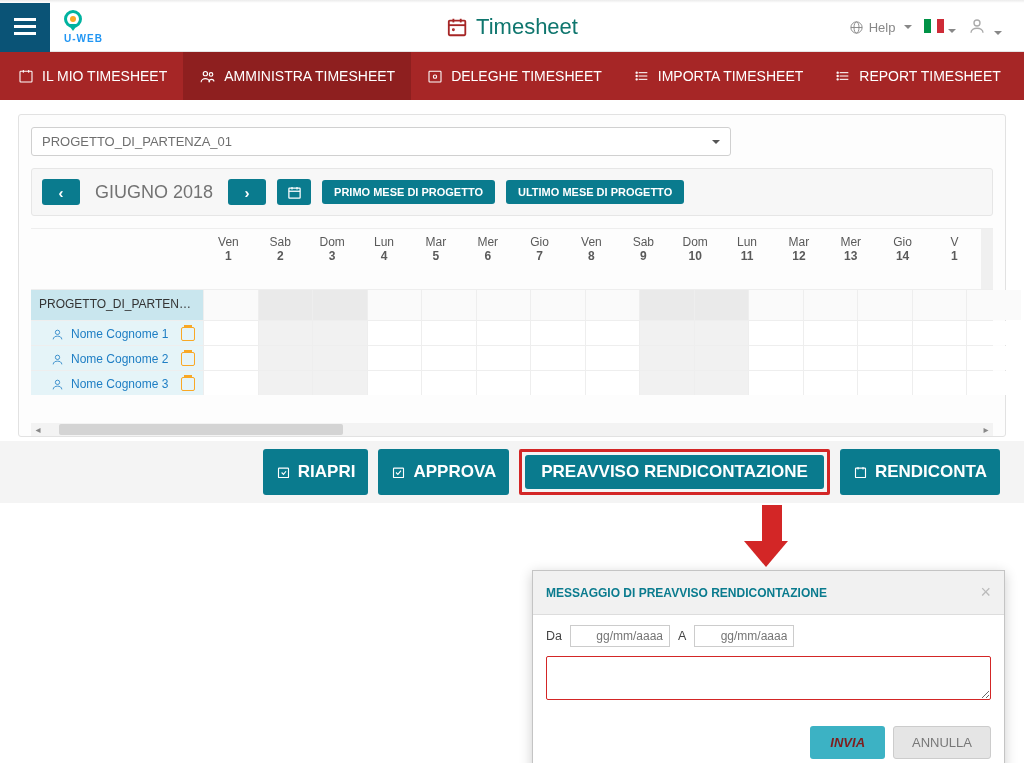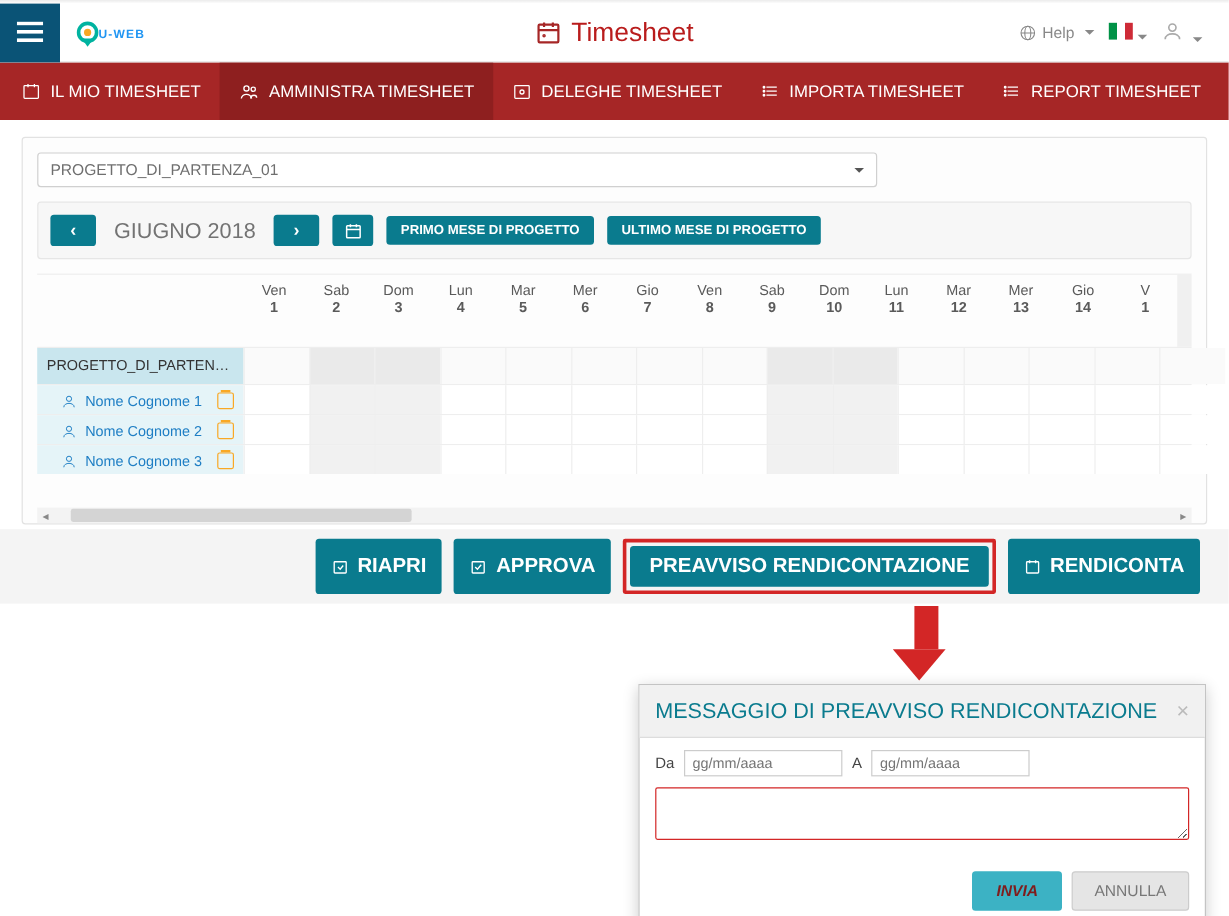--- a/index.html
+++ b/index.html
@@ -28,22 +28,21 @@
       height: 49px;
       background: #0a5376;
       display: flex;
       align-items: center;
       justify-content: center;
       cursor: pointer;
     }
     .hamburger svg { fill: #fff; }
     .brand-logo {
       display: flex;
-      flex-direction: row;
-      align-items: center;
+      flex-direction: column;
       margin-left: 14px;
       margin-right: 36px;
     }
     .brand-logo .pin {
       width: 18px; height: 18px;
       border: 3px solid #00b3a0;
       border-radius: 50%;
       position: relative;
     }
     .brand-logo .pin::after{
@@ -52,21 +51,21 @@
     }
     .brand-logo .pin .dot{position:absolute;top:3px;left:3px;width:6px;height:6px;background:#f9a825;border-radius:50%;}
     .brand-text{ font-size:10px; color:#2196f3; letter-spacing:1px; margin-top:5px; font-weight:600;}
     .app-title {
       position: absolute;
       left: 50%;
       transform: translateX(-50%);
       display: flex;
       align-items: center;
       gap: 8px;
-      color: #b91c1c;
+      color: #0f766e;
       font-size: 22px;
       font-weight: 400;
     }
     .app-title svg { stroke: #a62626; fill:none; stroke-width:2;}
     .header-right {
       margin-left: auto;
       display: flex;
       align-items: center;
       gap: 12px;
       padding-right: 22px;
@@ -206,25 +205,25 @@
     .modal{
       position:absolute; left:532px; top:570px;
       width:473px; border:1px solid #c4c4c4; background:#fff;
       box-shadow:0 3px 12px rgba(0,0,0,0.2);
     }
     .modal-head{
       background:#f1f1f1;border-bottom:1px solid #ddd;
       display:flex;align-items:center;justify-content:space-between;
       padding:11px 13px;
     }
-    .modal-title{color:#0a7b8e;font-size:18px;font-weight:400;}
+    .modal-title{color:#0a7b8e;font-size:12px;font-weight:700;}
     .modal-close{color:#bbb;font-size:18px;cursor:pointer;}
     .modal-body{padding:10px 13px 13px 13px;}
     .date-row{display:flex;align-items:center;gap:8px;margin-bottom:9px;font-size:12.5px;color:#444;}
-    .date-input{border:1px solid #ccc;padding:3px 6px;font-size:12px;color:#999;width:132px;}
+    .date-input{border:1px solid #ccc;padding:3px 6px;font-size:12px;color:#999;width:100px;text-align:right;}
     .msg-box{width:100%;height:44px;border:1px solid #d32626;border-radius:2px;resize:vertical;}
     .modal-footer{display:flex;justify-content:flex-end;gap:8px;padding:10px 13px 13px 13px;}
     .btn-primary{background:#3cb2c4;color:#7f1d1d;border:none;border-radius:3px;padding:8px 20px;font-size:13px;font-weight:600;cursor:pointer;font-style:italic;}
     .btn-secondary{background:#e5e5e5;color:#777;border:1px solid #ccc;border-radius:3px;padding:8px 18px;font-size:13px;cursor:pointer;}
   </style>
 </head>
 <body>
 
 <div class="top-shadow"></div>
 

